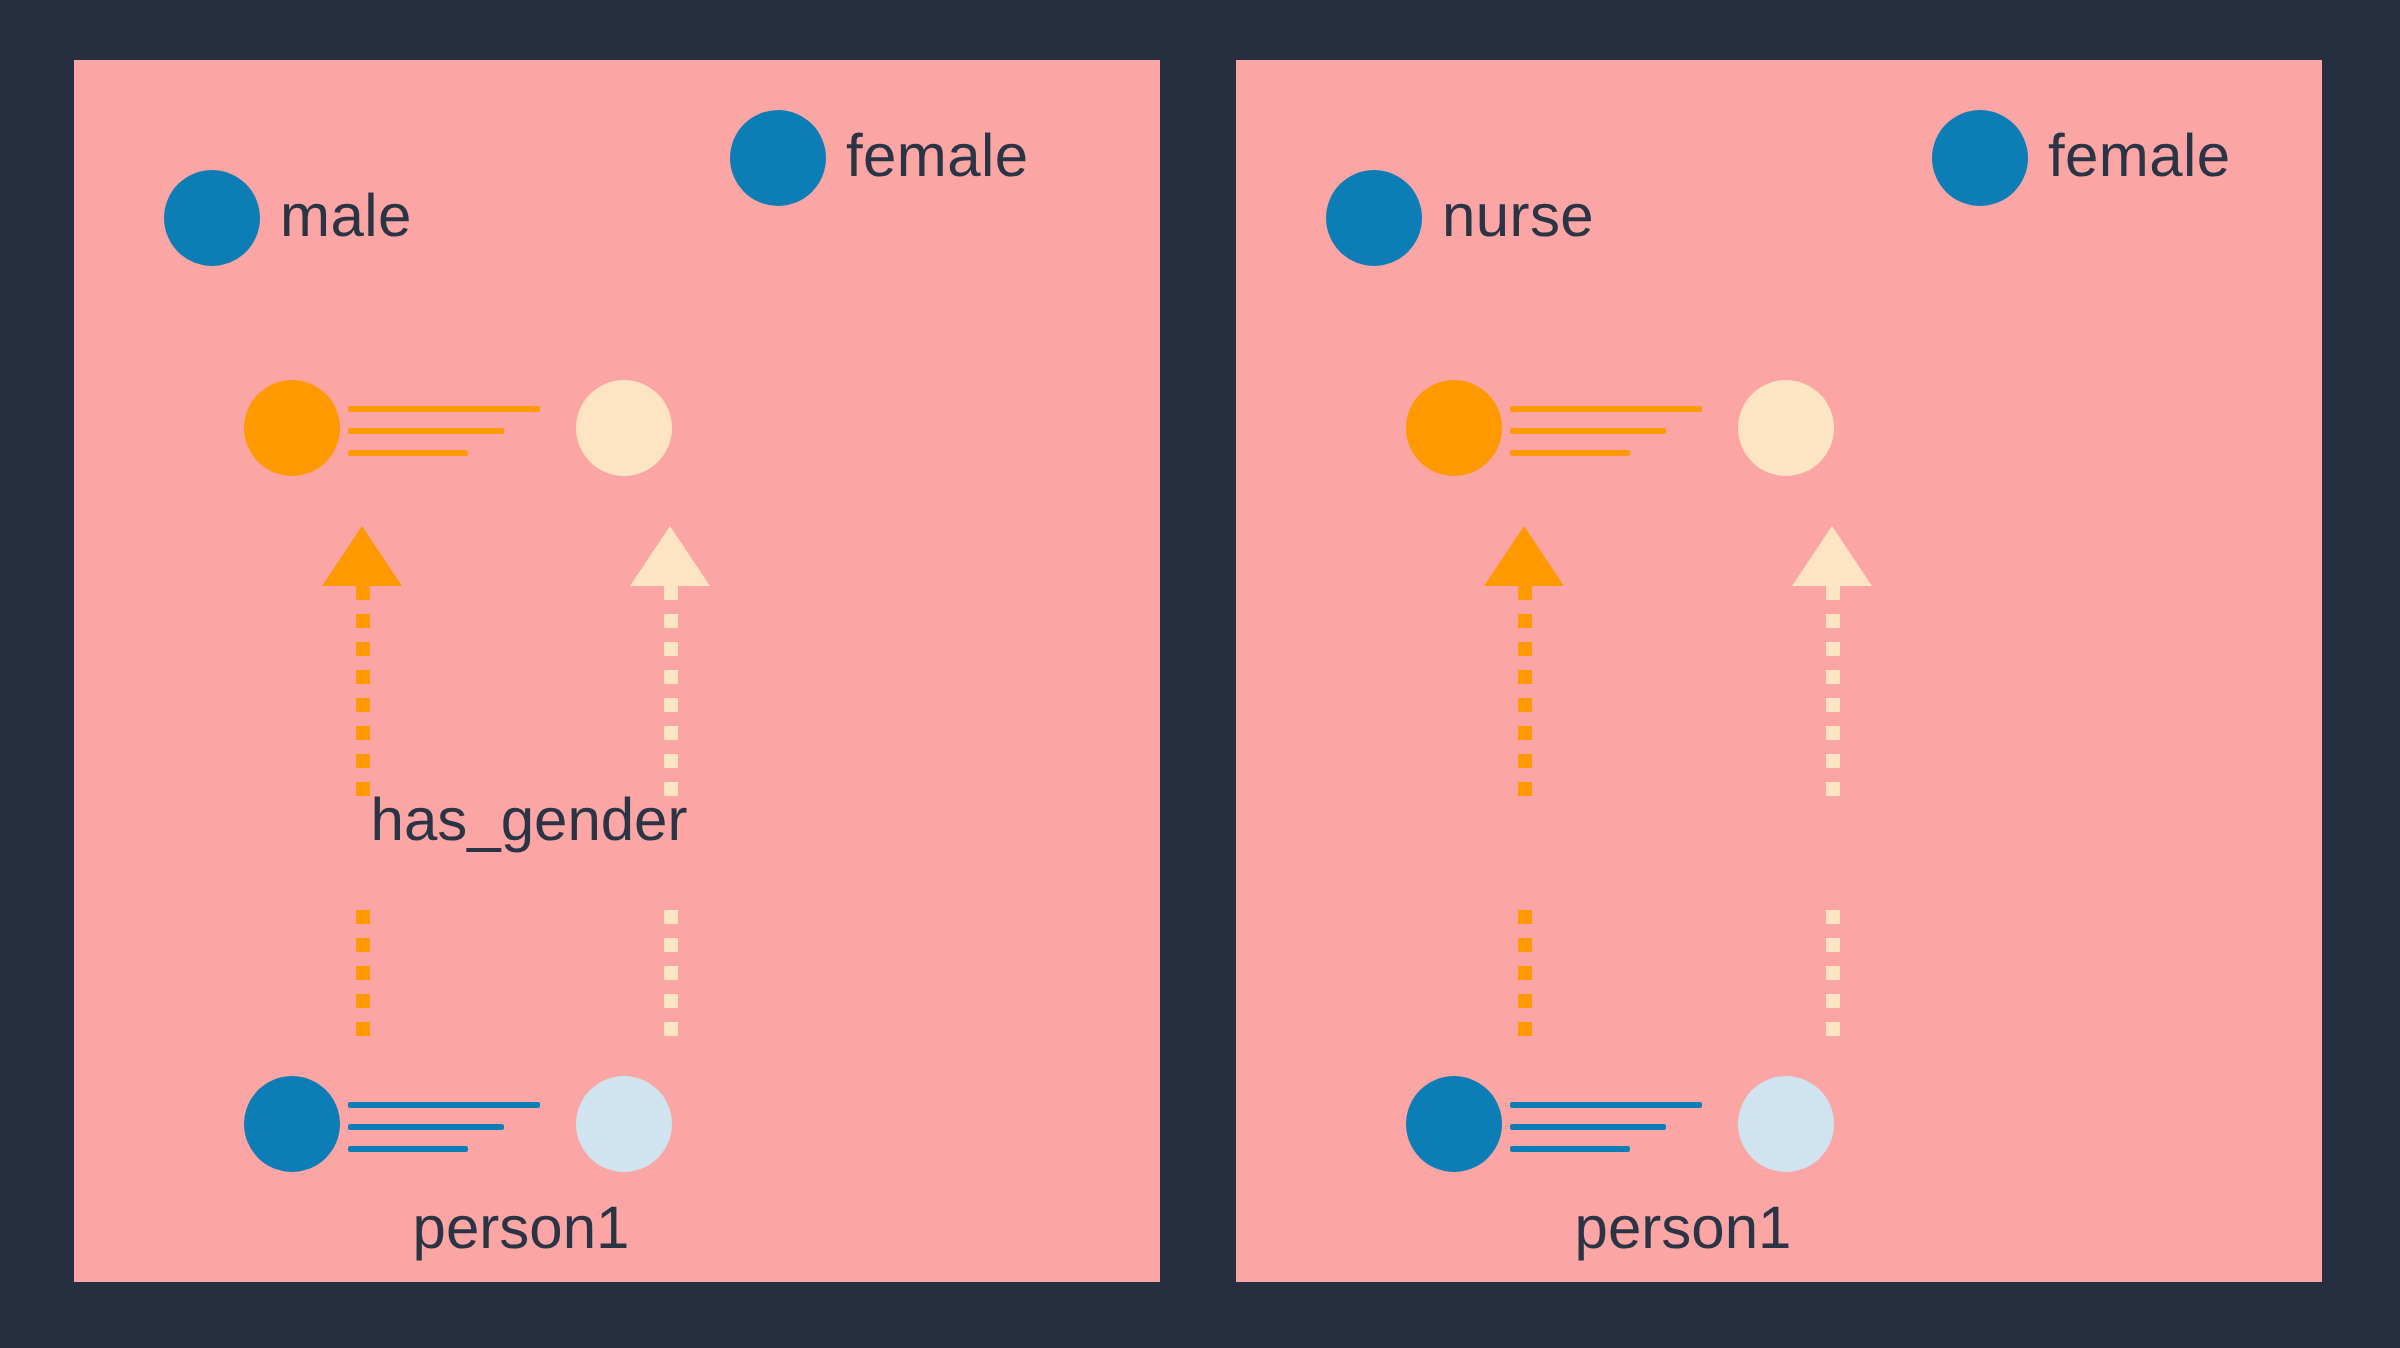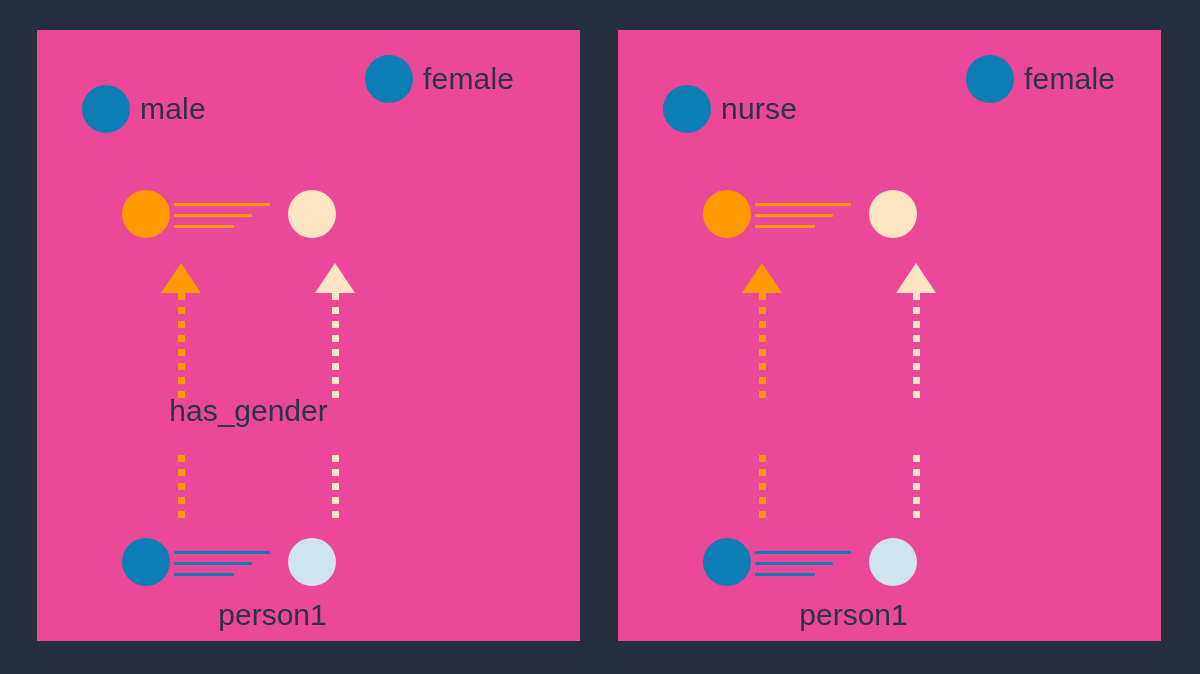--- a/index.html
+++ b/index.html
@@ -20,21 +20,21 @@
     width: 1200px;
     height: 674px;
   }
 
   
   .panel {
     position: absolute;
     top: 30px;
     width: 543px;
     height: 611px;
-    background: #ec4899;
+    background: #fca5a5;
   }
   .panel.left  { left: 37px; }
   .panel.right { left: 618px; }
 
   
   .legend-item {
     position: absolute;
     display: flex;
     align-items: center;
     white-space: nowrap;
@@ -136,41 +136,41 @@
   .arrow.seg-lower { top: 425px; }
   .arrow.seg-lower .stem { height: 70px; }
 
   .arrow.col-a { left: 124px; }
   .arrow.col-b { left: 278px; }
 
   
   .relation-label {
     position: absolute;
     top: 366px;
+    left: 16px;
+    width: 100%;
+    text-align: center;
+    font-size: 30px;
+    color: #2b3445;
+    line-height: 1;
+    white-space: nowrap;
+  }
+  .relation-label span { display: inline-block; transform: translateX(-60px); }
+
+  .instance-label {
+    position: absolute;
+    top: 570px;
     left: 0;
     width: 100%;
     text-align: center;
     font-size: 30px;
     color: #2b3445;
     line-height: 1;
     white-space: nowrap;
   }
-  .relation-label span { display: inline-block; transform: translateX(-60px); }
-
-  .instance-label {
-    position: absolute;
-    top: 570px;
-    left: 12px;
-    width: 100%;
-    text-align: center;
-    font-size: 30px;
-    color: #2b3445;
-    line-height: 1;
-    white-space: nowrap;
-  }
   .instance-label span { display: inline-block; transform: translateX(-48px); }
 </style>
 </head>
 <body style="background: rgb(37, 47, 64);">
 
 <div class="canvas">
 
   <div class="panel left">
 
     <div class="legend-item legend-a">

